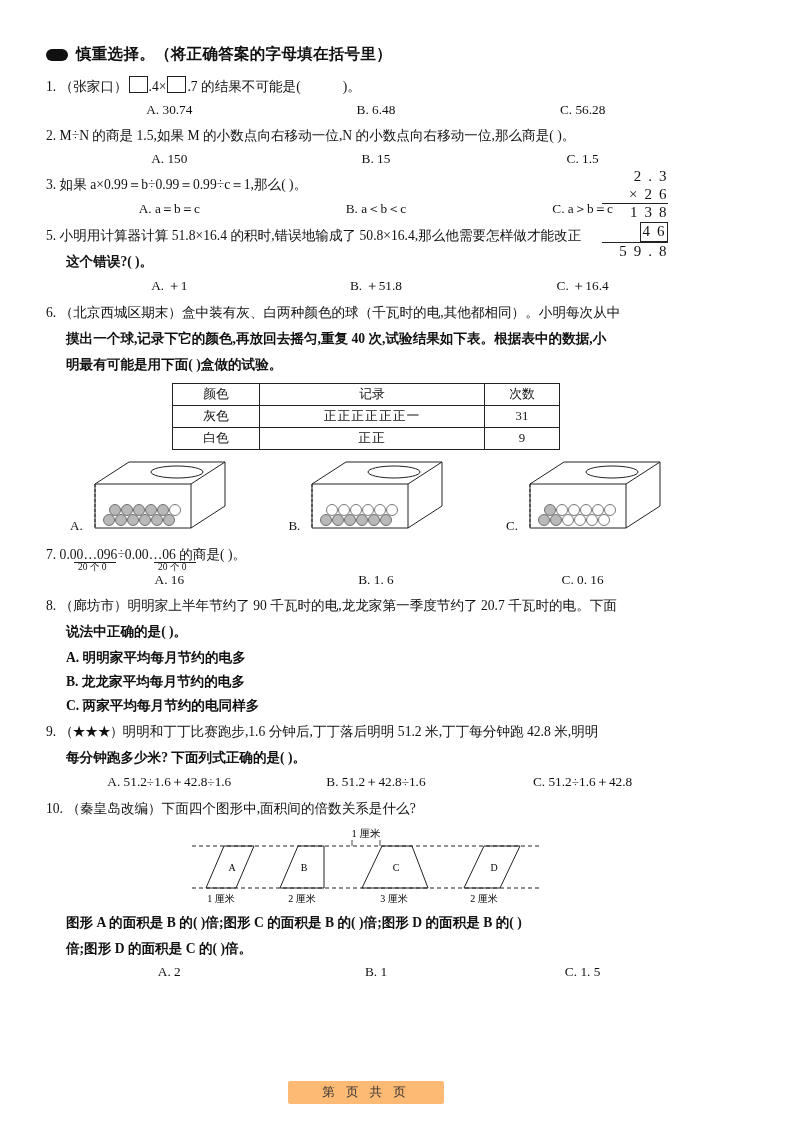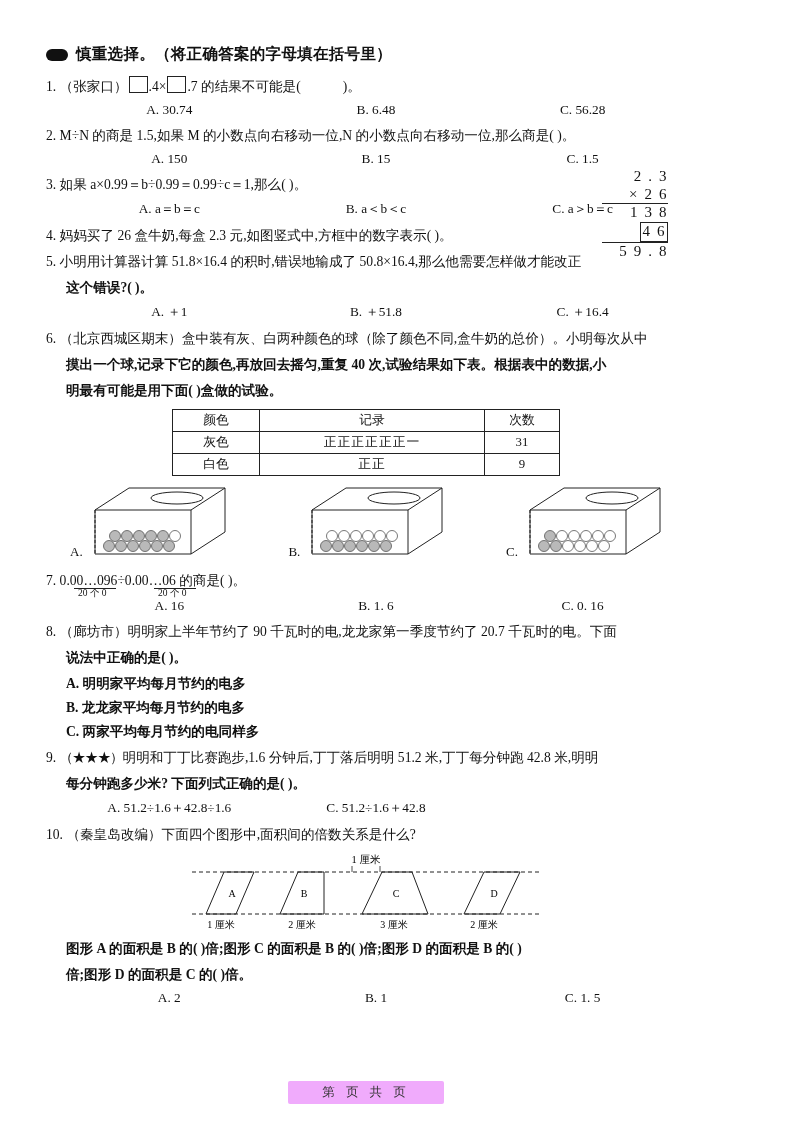--- a/index.html
+++ b/index.html
@@ -99,21 +99,21 @@
   
   .figwrap{margin:6px 0 4px 0;display:flex;justify-content:center;}
 
   .footer{
     position:absolute;
     left:0;right:0;bottom:18px;
     text-align:center;
   }
   .footer .pill{
     display:inline-block;
-    background:#f0abfc;
+    background:#fdba74;
     color:#333;
     font-size:12.5px;
     letter-spacing:4px;
     padding:3px 34px;
     border-radius:2px;
   }
   .mb2{margin-bottom:2px;}
 </style>
 </head>
 <body>
@@ -155,41 +155,37 @@
       <div class="line"><span class="bx">4  6</span></div>
       <div>5  9 . 8</div>
     </span>
   </div>
   <div class="opts">
     <span class="o">A. a＝b＝c</span>
     <span class="o">B. a＜b＜c</span>
     <span class="o">C. a＞b＝c</span>
   </div>
 
-  <div class="q">
-    <span>4.</span>
-    <span>妈妈买了 26 盒牛奶,每盒 2.3 元,如图竖式中,方框中的数字表示(        )。</span>
-  </div>
 
   <div class="q">
     <span>5.</span>
     <span>小明用计算器计算 51.8×16.4 的积时,错误地输成了 50.8×16.4,那么他需要怎样做才能改正</span>
   </div>
   <div class="q indent">
     <span>这个错误?(        )。</span>
   </div>
   <div class="opts">
     <span class="o">A. ＋1</span>
     <span class="o">B. ＋51.8</span>
     <span class="o">C. ＋16.4</span>
   </div>
 
   <div class="q">
     <span>6.</span>
-    <span class="city boxed-none">（北京西城区期末）</span><span>盒中装有灰、白两种颜色的球（除了颜色不同,盒牛奶的总价）。小明每次从中</span>
+    <span class="city boxed-none">（北京西城区期末）</span><span>盒中装有灰、白两种颜色的球（千瓦时的电,其他都相同）。小明每次从中</span>
   </div>
   <div class="q indent">
     <span>摸出一个球,记录下它的颜色,再放回去摇匀,重复 40 次,试验结果如下表。根据表中的数据,小</span>
   </div>
   <div class="q indent">
     <span>明最有可能是用下面(        )盒做的试验。</span>
   </div>
 
   <div class="tbl-wrap">
     <table class="t6">
@@ -337,20 +333,21 @@
 
   <div class="q" style="margin-top:4px;">
     <span>9.</span>
     <span class="stars">（★★★）</span><span>明明和丁丁比赛跑步,1.6 分钟后,丁丁落后明明 51.2 米,丁丁每分钟跑 42.8 米,明明</span>
   </div>
   <div class="q indent">
     <span>每分钟跑多少米? 下面列式正确的是(        )。</span>
   </div>
   <div class="opts">
     <span class="o">A. 51.2÷1.6＋42.8÷1.6</span>
+    <span class="o">B. 51.2＋42.8÷1.6</span>
     <span class="o">C. 51.2÷1.6＋42.8</span>
   </div>
 
   <div class="q">
     <span>10.</span>
     <span class="city">（秦皇岛改编）</span><span>下面四个图形中,面积间的倍数关系是什么?</span>
   </div>
 
   <div class="figwrap">
     <svg width="380" height="82" viewBox="0 0 380 82">

